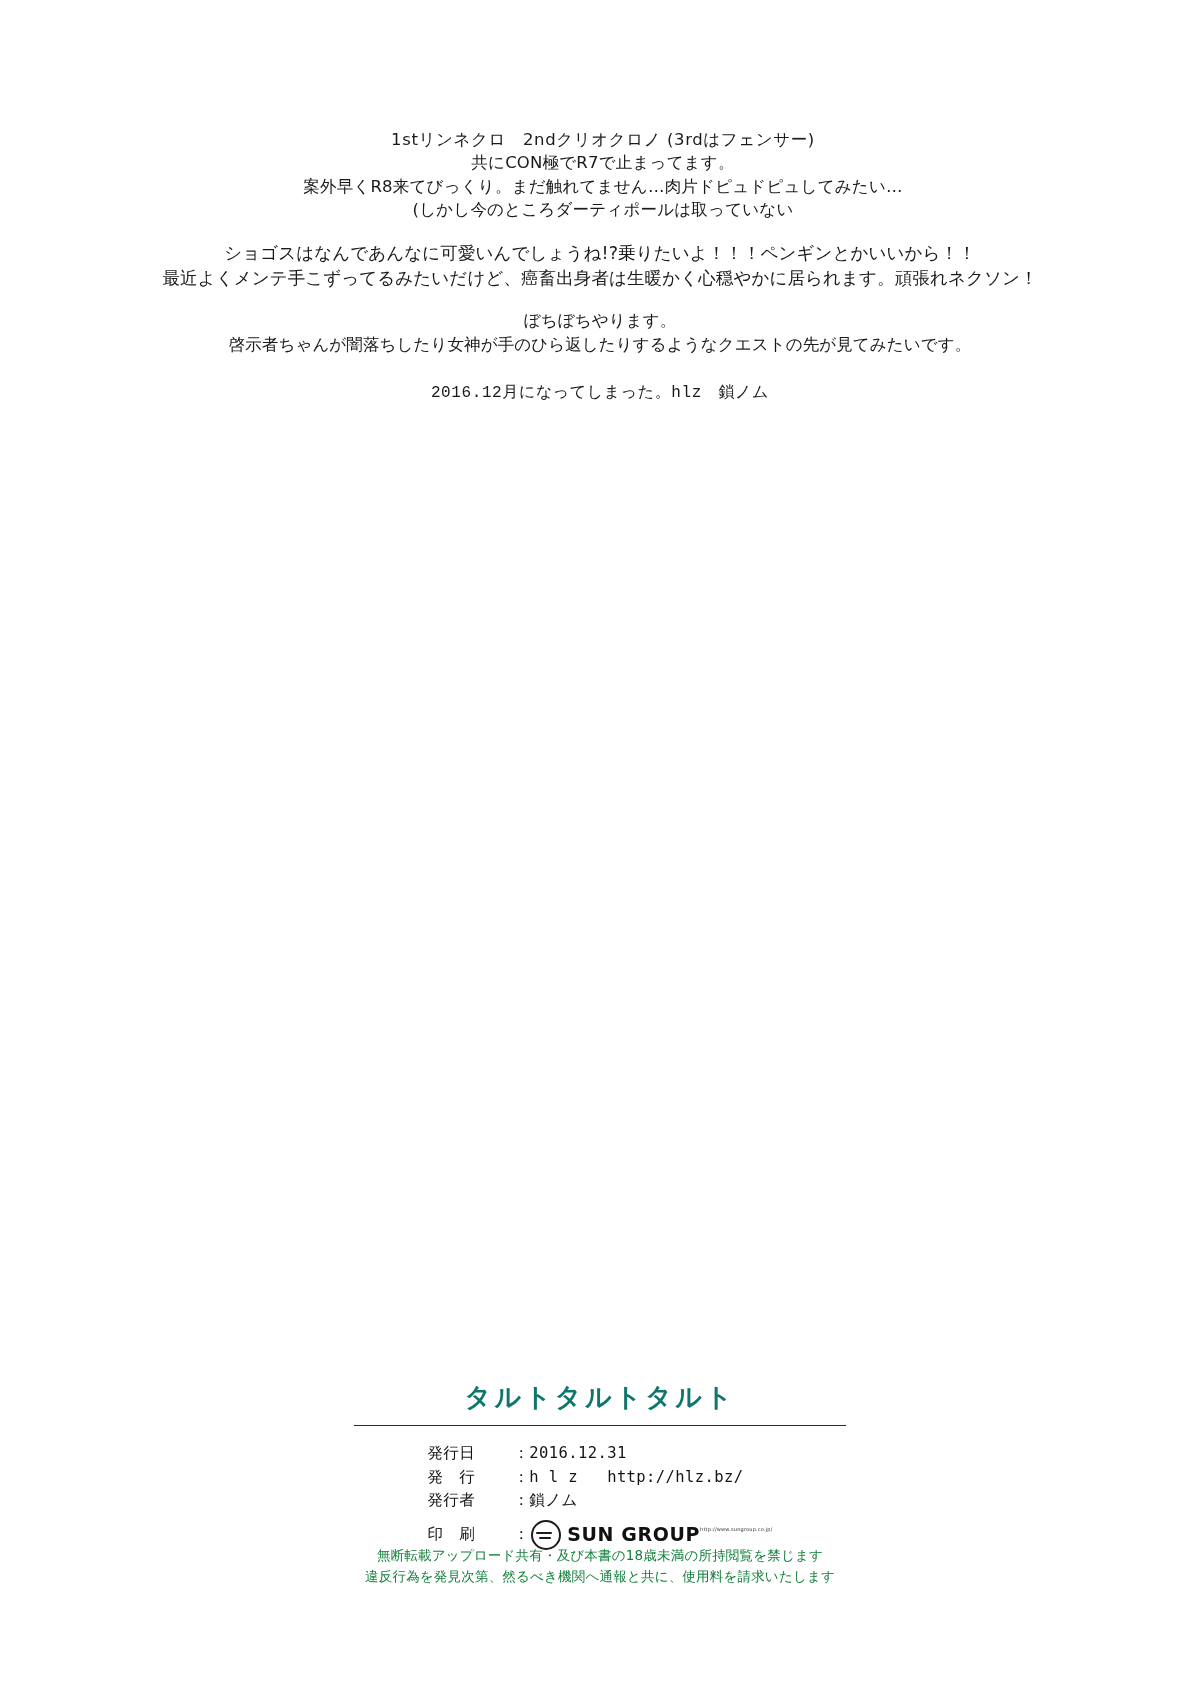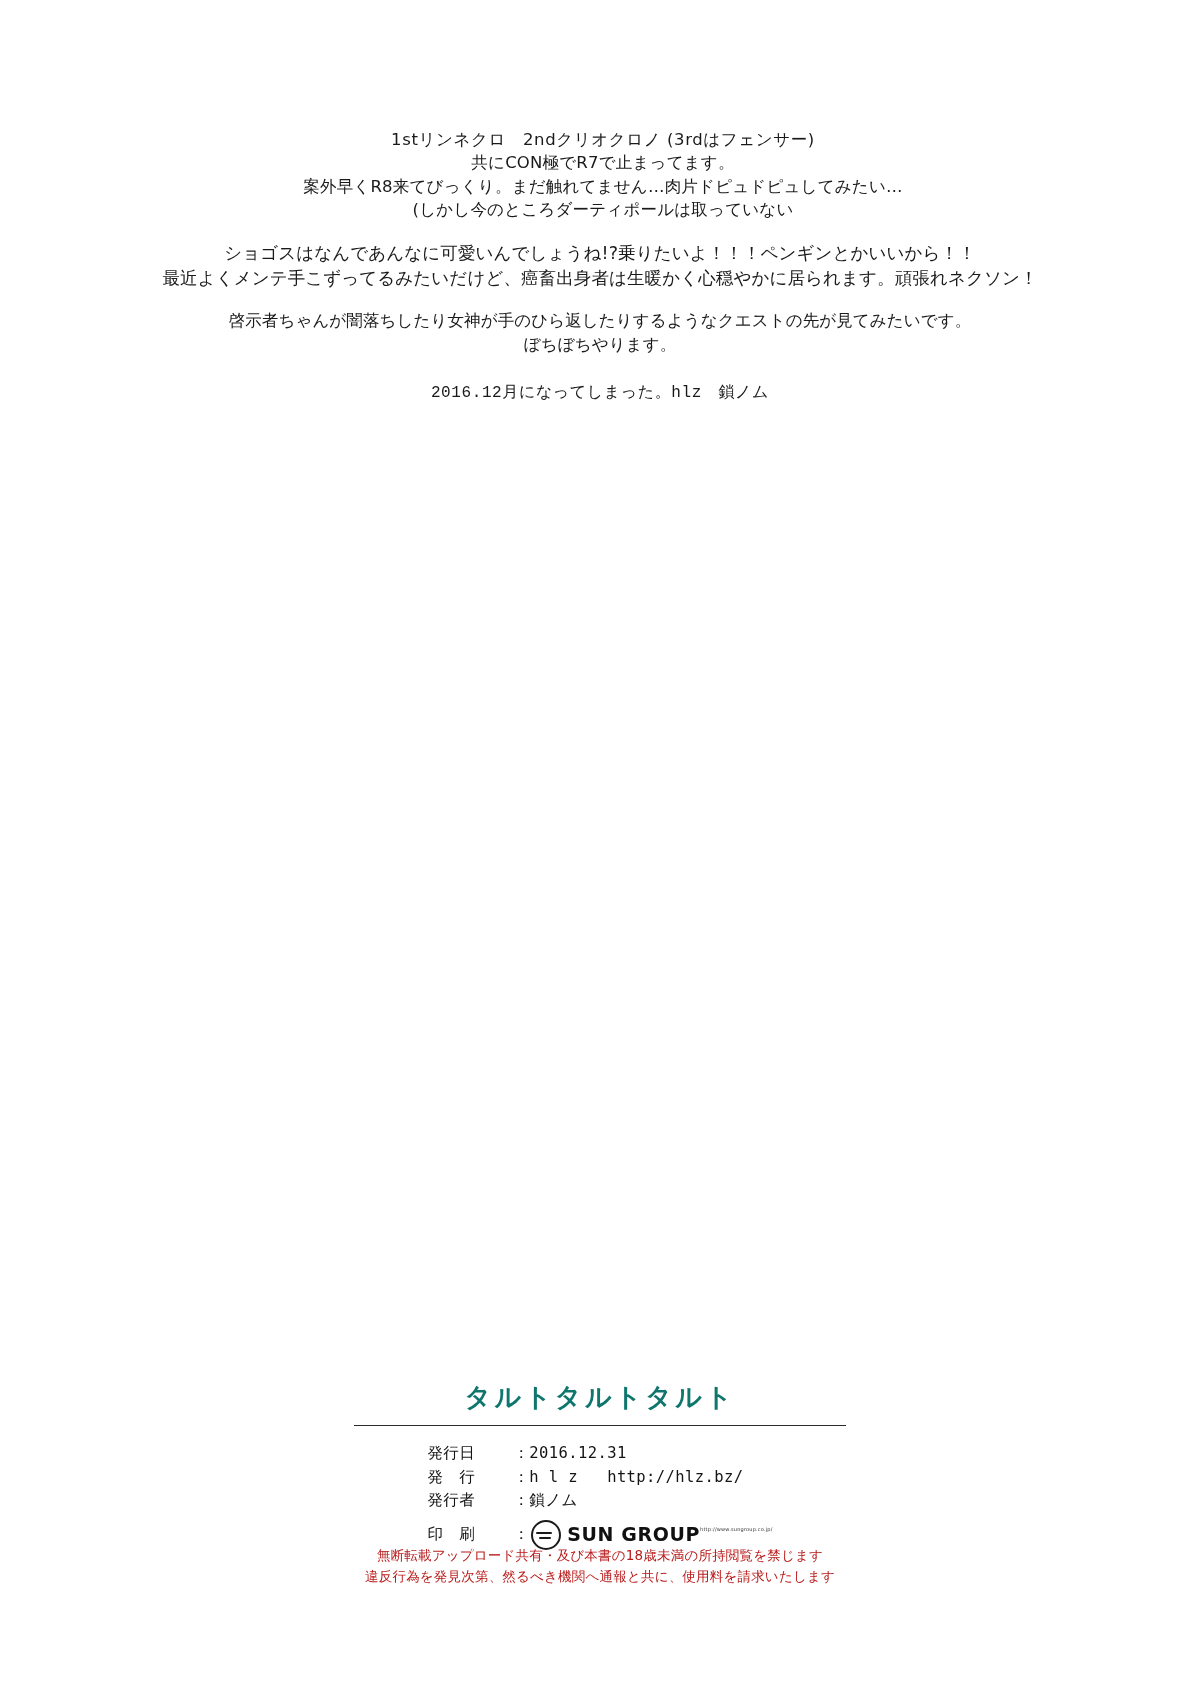--- a/index.html
+++ b/index.html
@@ -161,21 +161,21 @@
 
   .notice {
     position: absolute;
     left: 0;
     top: 1545px;
     width: 1200px;
     text-align: center;
     font-size: 13.5px;
     line-height: 1.55;
     letter-spacing: 0.2px;
-    color: #b91c1c;
+    color: #15803d;
   }
   .notice span { display: block; white-space: pre; }
 </style>
 </head>
 <body>
 
 <div class="page">
 
   <div class="afterword">
 
@@ -189,22 +189,22 @@
     <div class="spacer-md"></div>
 
     <div class="aw-para grp2">
       <span class="aw-line">ショゴスはなんであんなに可愛いんでしょうね!?乗りたいよ！！！ペンギンとかいいから！！</span>
       <span class="aw-line">最近よくメンテ手こずってるみたいだけど、癌畜出身者は生暖かく心穏やかに居られます。頑張れネクソン！</span>
     </div>
 
     <div class="spacer-md"></div>
 
     <div class="aw-para grp3">
+      <span class="aw-line">ぼちぼちやります。</span>
       <span class="aw-line">啓示者ちゃんが闇落ちしたり女神が手のひら返したりするようなクエストの先が見てみたいです。</span>
-      <span class="aw-line">ぼちぼちやります。</span>
     </div>
 
     <div class="spacer-lg"></div>
 
     <div class="aw-para grp4 mono-ish">
       <span class="aw-line">2016.12月になってしまった。hlz　鎖ノム</span>
     </div>
   </div>
 
   <div class="colophon">

